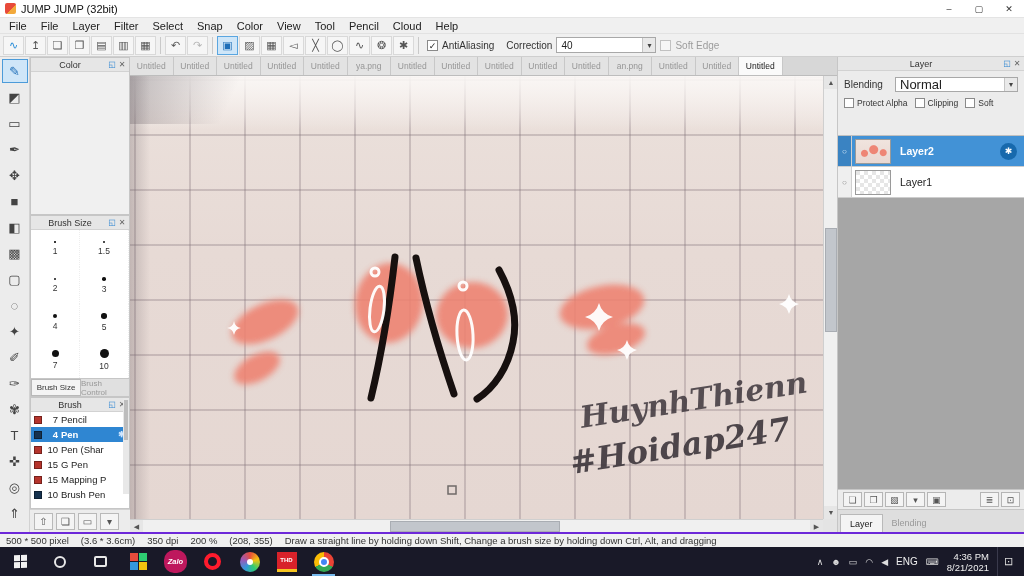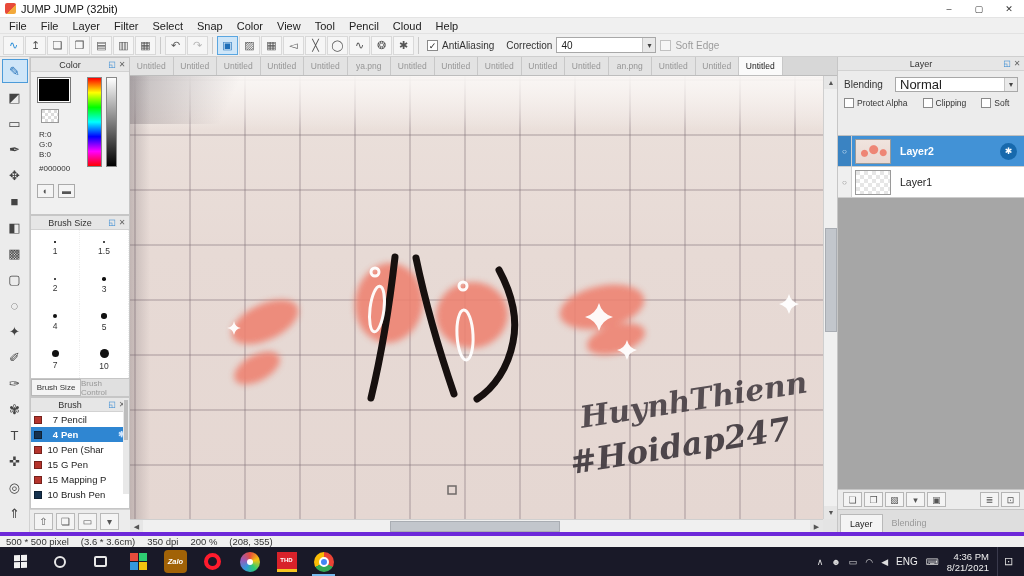--- a/index.html
+++ b/index.html
@@ -119,21 +119,21 @@
   .layer-panel{position:absolute;left:837px;top:57px;width:187px;height:475px;background:#ececec;border-left:1px solid #c6c6c6;}
   .lp-controls{padding:4px 6px 2px 6px;}
   .lp-row{display:flex;align-items:center;height:19px;gap:5px;}
   .lp-lbl{width:46px;font-size:10px;color:#333;}
   .slider{position:relative;flex:1;height:11px;background:#fff;border:1px solid #9a9a9a;}
   .slider-fill{position:absolute;left:0;top:0;height:100%;width:100%;background:linear-gradient(90deg,#c3e1f6,#2d8fd6);}
   .slider-handle{position:absolute;right:-1px;top:-2px;width:6px;height:13px;background:#e8e8e8;border:1px solid #777;}
   .lp-val{width:34px;font-size:9.5px;text-align:right;color:#333;}
   .lp-select{display:flex;align-items:center;flex:1;height:15px;background:#fff;border:1px solid #a8a8a8;}
   .lp-select .dd-val{font-size:13px;}
-  .lp-checks{display:flex;align-items:center;gap:15px;height:18px;font-size:8.5px;color:#333;}
+  .lp-checks{display:flex;align-items:center;gap:7px;height:18px;font-size:8.5px;color:#333;}
   .lp-checks .cb{width:10px;height:10px;}
   .lp-check{display:flex;align-items:center;gap:3px;}
   .layer-list{position:absolute;left:0;top:78px;width:187px;height:354px;background:#a6a6a6;border-top:1px solid #c0c0c0;}
   .layer-row{display:grid;grid-template-columns:14px 42px 1fr 28px;align-items:center;height:31px;background:#fff;border-bottom:1px solid #cdcdcd;}
   .layer-row.selected{background:#4292d6;}
   .eye-cell{height:100%;background:#efefef;border-right:1px solid #d0d0d0;display:flex;align-items:center;justify-content:center;font-size:8px;color:#8a8a8a;}
   .layer-row.selected .eye-cell{background:#3a83c2;color:#d8eaf8;}
   .thumb{width:36px;height:25px;margin-left:3px;border:1px solid #9a9a9a;background:#fff;}
   .thumb[data-thumb="art"]{background:
       radial-gradient(circle at 25% 58%, rgba(238,129,112,.95) 3px, rgba(238,129,112,0) 4px),
@@ -146,35 +146,35 @@
   .layer-gear{width:17px;height:17px;border-radius:50%;background:#1769ad;color:#fff;font-size:9px;display:flex;align-items:center;justify-content:center;visibility:hidden;margin-left:3px;}
   .layer-gear.show{visibility:visible;}
   .lp-bottom{position:absolute;left:0;top:432px;width:187px;height:20px;background:#ececec;display:flex;align-items:center;gap:2px;padding:0 5px;border-top:1px solid #c6c6c6;}
   .lp-ico{width:19px;height:15px;border:1px solid #b5b5b5;background:#f4f4f4;font-size:9px;display:flex;align-items:center;justify-content:center;color:#555;}
   .lp-spacer{flex:1;}
   .lp-tabs{position:absolute;left:0;top:452px;width:187px;height:23px;background:#dedede;display:flex;align-items:flex-end;padding-left:2px;border-top:1px solid #c6c6c6;}
   .lp-tab{height:18px;padding:0 9px;display:flex;align-items:center;font-size:9px;color:#999;}
   .lp-tab.on{background:#f4f4f4;border:1px solid #b9b9b9;border-bottom:none;color:#222;}
 
   
-  .statusbar{position:absolute;left:0;top:532px;width:1024px;height:15px;background:#f0f0f0;border-top:4px solid #6d28d9;display:flex;align-items:center;font-size:9.5px;color:#333;padding-left:6px;gap:12px;white-space:nowrap;}
+  .statusbar{position:absolute;left:0;top:532px;width:1024px;height:15px;background:#f0f0f0;border-top:2px solid #6d28d9;display:flex;align-items:center;font-size:9.5px;color:#333;padding-left:6px;gap:12px;white-space:nowrap;}
 
   
   .taskbar{position:absolute;left:0;top:547px;width:1024px;height:29px;background:#191928;display:flex;align-items:center;color:#eee;}
   .tk-btn{width:40px;height:29px;display:flex;align-items:center;justify-content:center;}
   .start-grid{display:grid;grid-template-columns:6px 6px;grid-template-rows:6px 6px;gap:1px;transform:skewY(-3deg);}
   .start-grid i{background:#f2f2f2;}
   .search-ring{width:12px;height:12px;border:2px solid #e8e8e8;border-radius:50%;}
   .tv{width:13px;height:11px;border:2px solid #e8e8e8;border-radius:2px;}
   .tk-app{width:37px;height:29px;display:flex;align-items:center;justify-content:center;position:relative;}
   .tk-app.running::after{content:"";position:absolute;left:7px;right:7px;bottom:0;height:2px;background:#76b9ed;}
   .quad{display:grid;grid-template-columns:8px 8px;grid-template-rows:8px 8px;gap:1px;}
   .quad i:nth-child(1){background:#e74c3c;}.quad i:nth-child(2){background:#2ecc71;}
   .quad i:nth-child(3){background:#3498db;}.quad i:nth-child(4){background:#f1c40f;}
-  .zalo{width:23px;height:23px;border-radius:4px;background:#a16207;color:#fff;font-size:7.5px;font-weight:bold;font-style:italic;display:flex;align-items:center;justify-content:center;}
+  .zalo{width:23px;height:23px;border-radius:10px;background:#be185d;color:#fff;font-size:7.5px;font-weight:bold;font-style:italic;display:flex;align-items:center;justify-content:center;}
   .opera{width:17px;height:17px;border:4px solid #ff1b2d;border-radius:50%;}
   .palette{width:20px;height:20px;border-radius:50%;background:conic-gradient(#e74c3c,#f1c40f,#2ecc71,#3498db,#9b59b6,#e74c3c);position:relative;}
   .palette::after{content:"";position:absolute;left:7px;top:7px;width:6px;height:6px;border-radius:50%;background:#fff;}
   .thd{width:20px;height:20px;background:#d8222a;color:#fff;font-size:6px;font-weight:bold;display:flex;align-items:center;justify-content:center;border-bottom:3px solid #f7c520;}
   .chrome{width:20px;height:20px;border-radius:50%;background:conic-gradient(#ea4335 0 120deg,#34a853 120deg 240deg,#fbbc05 240deg 360deg);position:relative;}
   .chrome i{position:absolute;left:5px;top:5px;width:10px;height:10px;border-radius:50%;background:#4285f4;border:2px solid #fff;}
   .tray{margin-left:auto;display:flex;align-items:center;gap:8px;padding-right:5px;}
   .tray-ico{font-size:9px;color:#ddd;}
   .tray-lang{font-size:10px;color:#f0f0f0;}
   .clock{text-align:right;font-size:9.5px;line-height:11px;color:#f0f0f0;}
@@ -351,41 +351,20 @@
       </span>
     </div>
 
   <div class="side-panels">
 
     <div class="panel color-panel">
       <div class="panel-h">
         <span class="panel-title">Color</span>
         <span class="panel-hi">◱</span>
         <span class="panel-hx">✕</span>
-      </div>
-      <div class="color-body">
-        <span class="swatch-main"></span>
-        <span class="swatch-sub"></span>
-        <span class="rainbow"></span>
-        <span class="grayscale"></span>
-        <div class="rgb-txt">
-          <div>R:0</div>
-          <div>G:0</div>
-          <div>B:0</div>
-        </div>
-        <div class="hex-txt">#000000</div>
-        <div class="color-btns">
-
-        <span class="color-btn">
-              <span>◐</span>
-            </span>
-            <span class="color-btn">
-              <span>▬</span>
-            </span>
-          </div>
       </div>
     </div>
 
     <div class="panel bsize-panel">
       <div class="panel-h">
         <span class="panel-title">Brush Size</span>
         <span class="panel-hi">◱</span>
         <span class="panel-hx">✕</span>
       </div>
       <div class="bs-grid">
@@ -655,20 +634,21 @@
       <span class="lp-tab">Blending</span>
     </div>
   </div>
 
   <div class="statusbar">
     <span>500 * 500 pixel</span>
     <span>(3.6 * 3.6cm)</span>
     <span>350 dpi</span>
     <span>200 %</span>
     <span>(208, 355)</span>
+    <span>Draw a straight line by holding down Shift, Change a brush size by holding down Ctrl, Alt, and dragging</span>
   </div>
 
   <div class="taskbar">
     <span class="tk-btn">
         <span class="start-grid">
           <i></i>
           <i></i>
           <i></i>
           <i></i>
         </span>

